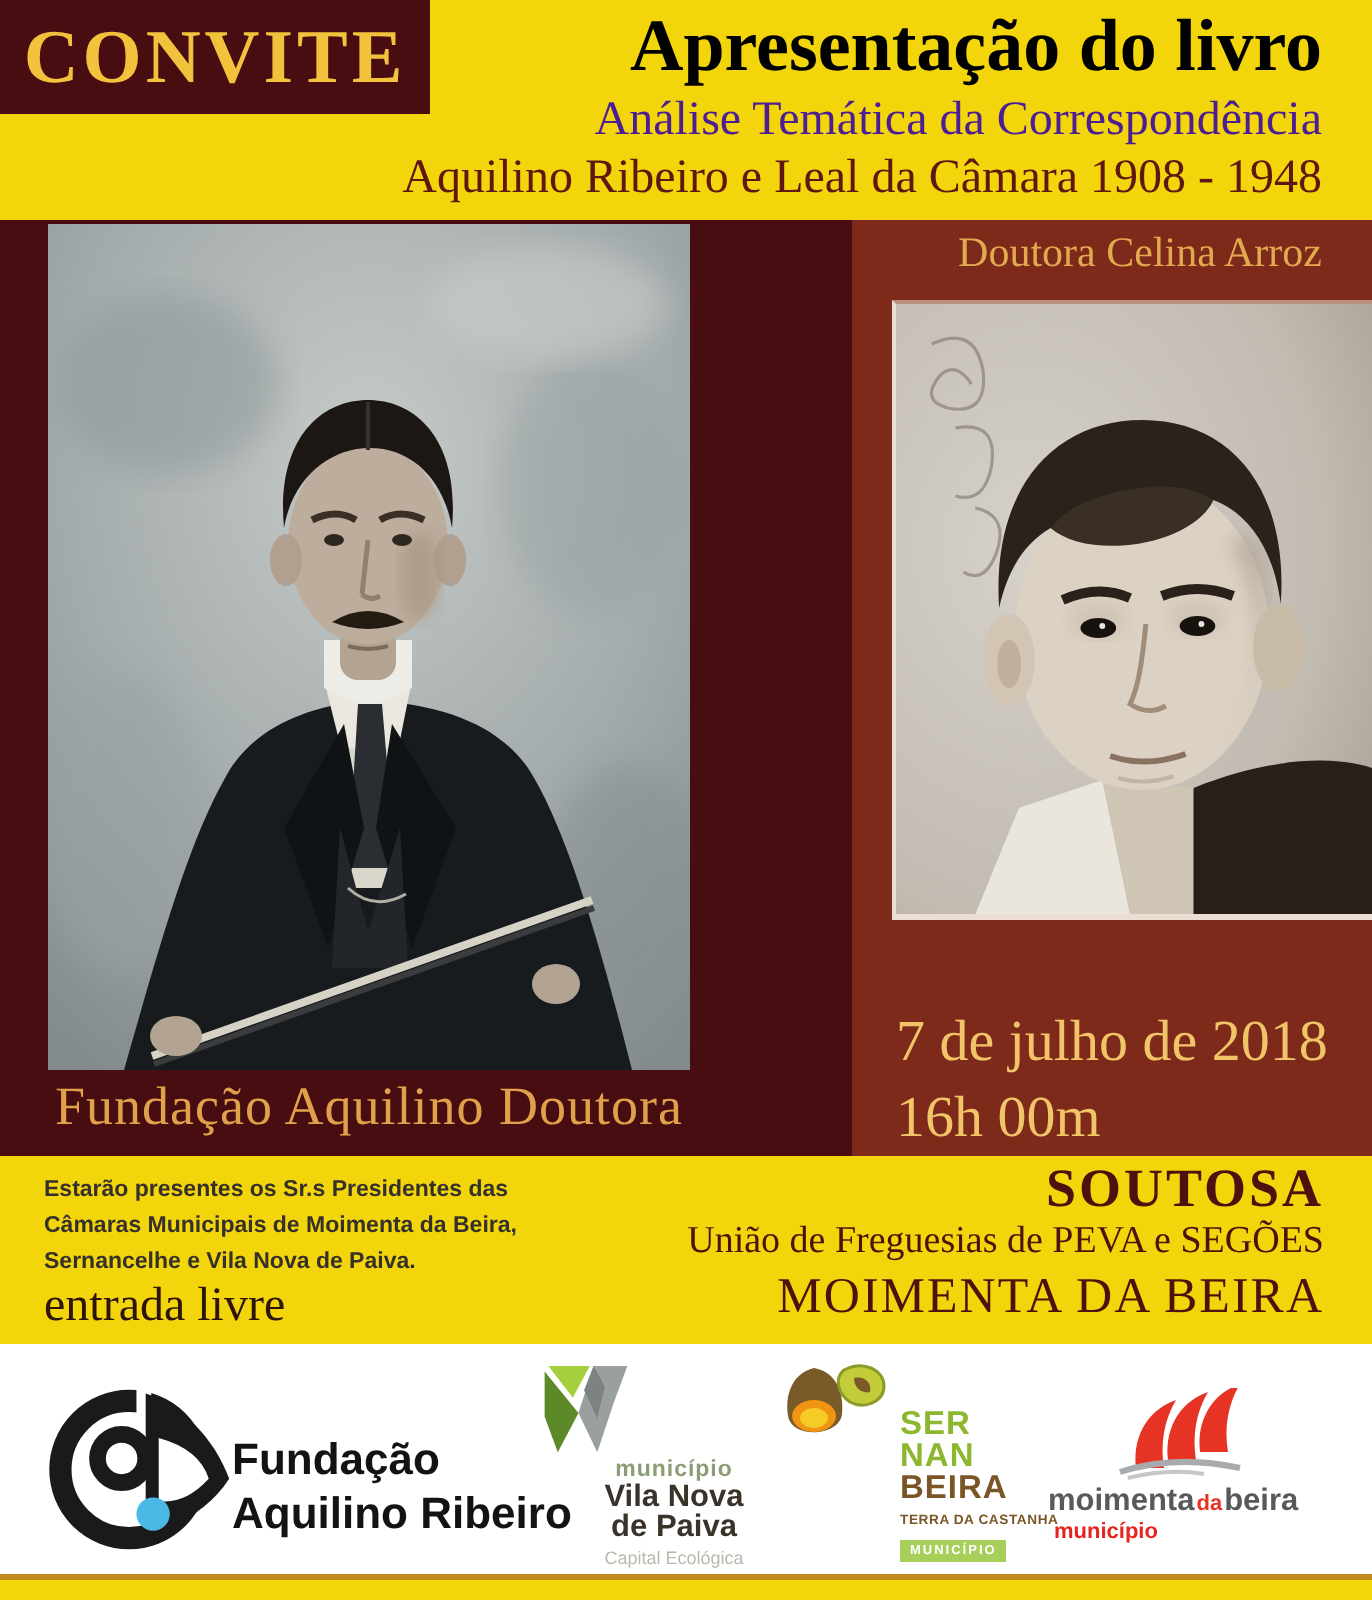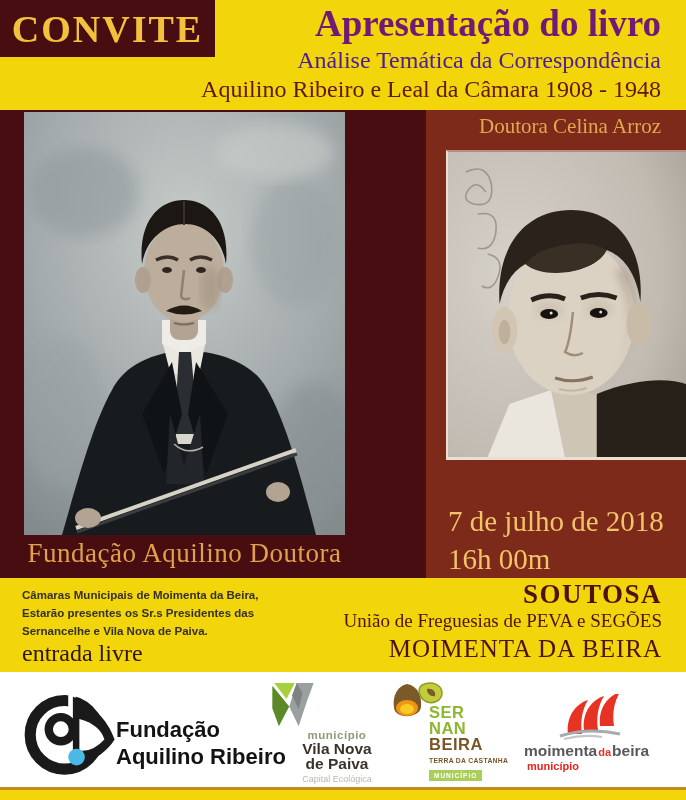--- a/index.html
+++ b/index.html
@@ -12,21 +12,21 @@
 
   
   .convite-box{
     left:0;top:0;width:215px;height:57px;background:#470D11;
     display:flex;align-items:center;justify-content:center;
   }
   .convite-box span{
     color:#F2C23C;font-size:38px;font-weight:bold;letter-spacing:2px;
   }
   .title-block{right:25px;top:2px;text-align:right;color:#54100E;}
-  .title-main{font-size:37px;line-height:44px;font-weight:bold;margin:0;color:#701a75;}
+  .title-main{font-size:37px;line-height:44px;font-weight:bold;margin:0;color:#000000;}
   .title-sub1{font-size:24px;line-height:28px;color:#4c1d95;}
   .title-sub2{font-size:24px;line-height:30px;color:#601611;}
 
   
   .col-left{left:0;top:110px;width:426px;height:468px;background:#470D11;}
   .col-right{left:426px;top:110px;width:260px;height:468px;background:#7E2A1B;}
 
   .photo-left{left:24px;top:112px;width:321px;height:423px;margin:0;padding:0;}
   .photo-left svg{display:block;width:100%;height:100%;}
   .photo-caption{
@@ -62,21 +62,21 @@
     font-size:22px;line-height:27px;font-weight:bold;color:#131313;}
 
   .vnp-logo{left:270px;top:682px;width:46px;height:47px;}
   .vnp-text{left:285px;top:729px;width:104px;text-align:center;
     font-family:"Liberation Sans","DejaVu Sans",sans-serif;}
   .vnp-muni{font-size:11.5px;font-weight:bold;color:#8C9C74;letter-spacing:.5px;}
   .vnp-name{font-size:15.5px;font-weight:bold;color:#3B332A;line-height:15px;}
   .vnp-tag{font-size:9px;color:#B9B9AE;margin-top:3px;}
 
   .ser-logo{left:390px;top:681px;width:56px;height:42px;}
-  .ser-text{left:429px;top:704px;font-family:"Liberation Sans","DejaVu Sans",sans-serif;}
+  .ser-text{left:450px;top:704px;font-family:"Liberation Sans","DejaVu Sans",sans-serif;}
   .ser-line-green{font-size:16.5px;line-height:16px;font-weight:bold;color:#8CB72E;letter-spacing:.5px;}
   .ser-line-brown{font-size:16.5px;line-height:16px;font-weight:bold;color:#7A5626;letter-spacing:.5px;}
   .ser-tag{font-size:6.8px;font-weight:bold;color:#7A5626;margin-top:5px;letter-spacing:.3px;}
   .ser-badge{display:inline-block;background:#A8CF5A;color:#FFFFFF;font-size:6.5px;font-weight:bold;
     padding:2px 5px;margin-top:3px;letter-spacing:1px;}
 
   .moi-logo{left:558px;top:694px;width:80px;height:46px;}
   .moi-text{left:524px;top:742px;font-family:"Liberation Sans","DejaVu Sans",sans-serif;
     display:flex;align-items:baseline;}
   .moi-gray{font-size:15.5px;font-weight:bold;color:#58595B;}
@@ -198,22 +198,22 @@
       <path d="M112,237 Q126,241 140,236" stroke="#b8a894" stroke-width="2" fill="none" opacity=".7"></path>
     </svg>
   </figure>
   <div class="abs datetime">
     <div>7 de julho de 2018</div>
     <div>16h 00m</div>
   </div>
 
   <div class="abs band"></div>
   <div class="abs attendees">
+    <div>Estarão presentes os Sr.s Presidentes das</div>
     <div>Câmaras Municipais de Moimenta da Beira,</div>
-    <div>Estarão presentes os Sr.s Presidentes das</div>
     <div>Sernancelhe e Vila Nova de Paiva.</div>
   </div>
   <div class="abs venue">
     <div class="venue-place">SOUTOSA</div>
     <div class="venue-parish">União de Freguesias de PEVA e SEGÕES</div>
     <div class="venue-muni">MOIMENTA DA BEIRA</div>
   </div>
   <div class="abs admission">entrada livre</div>
 
   <div class="abs logos"></div>

